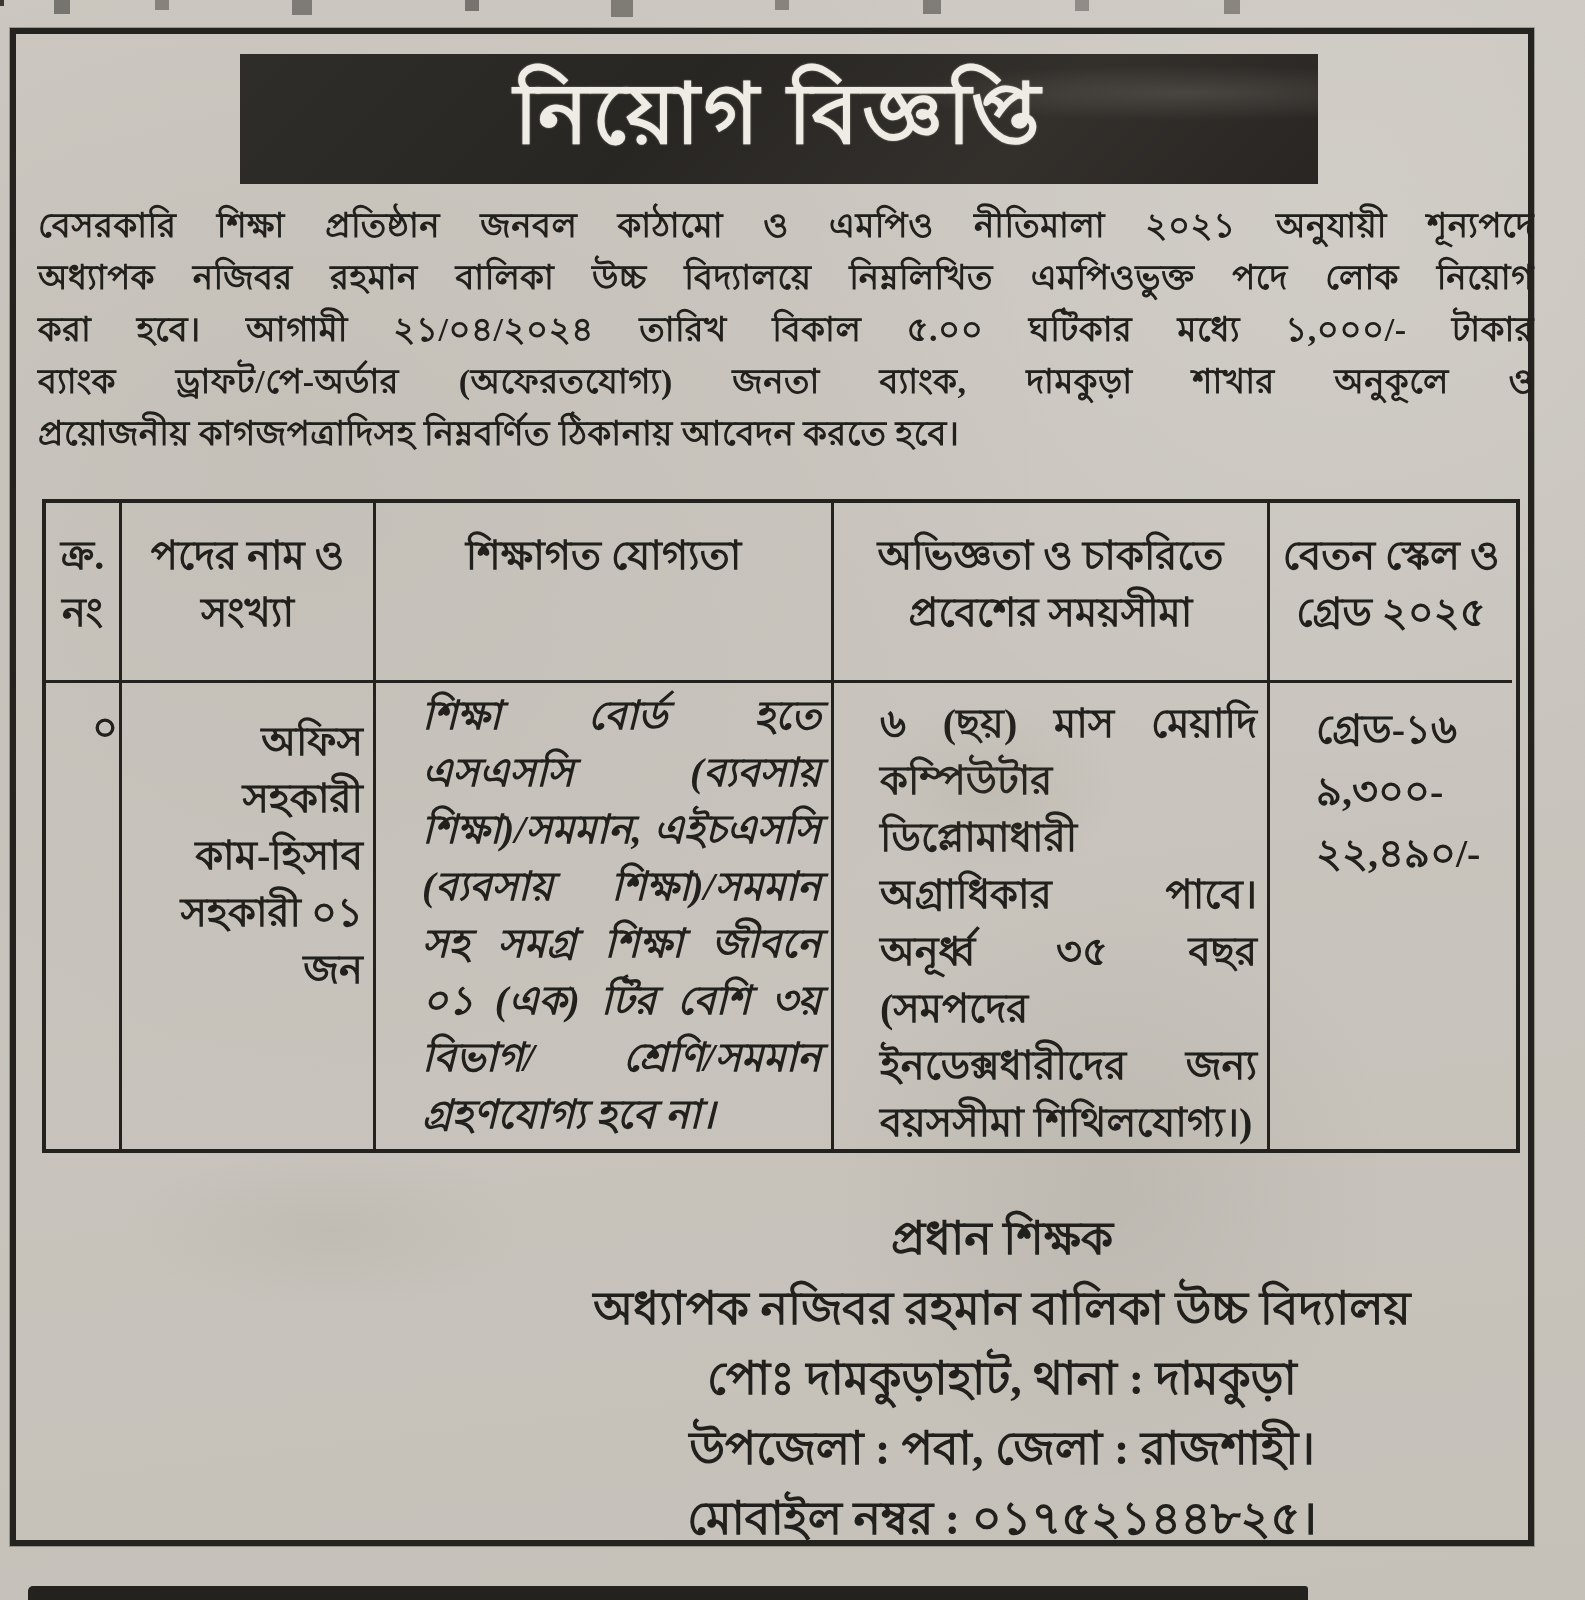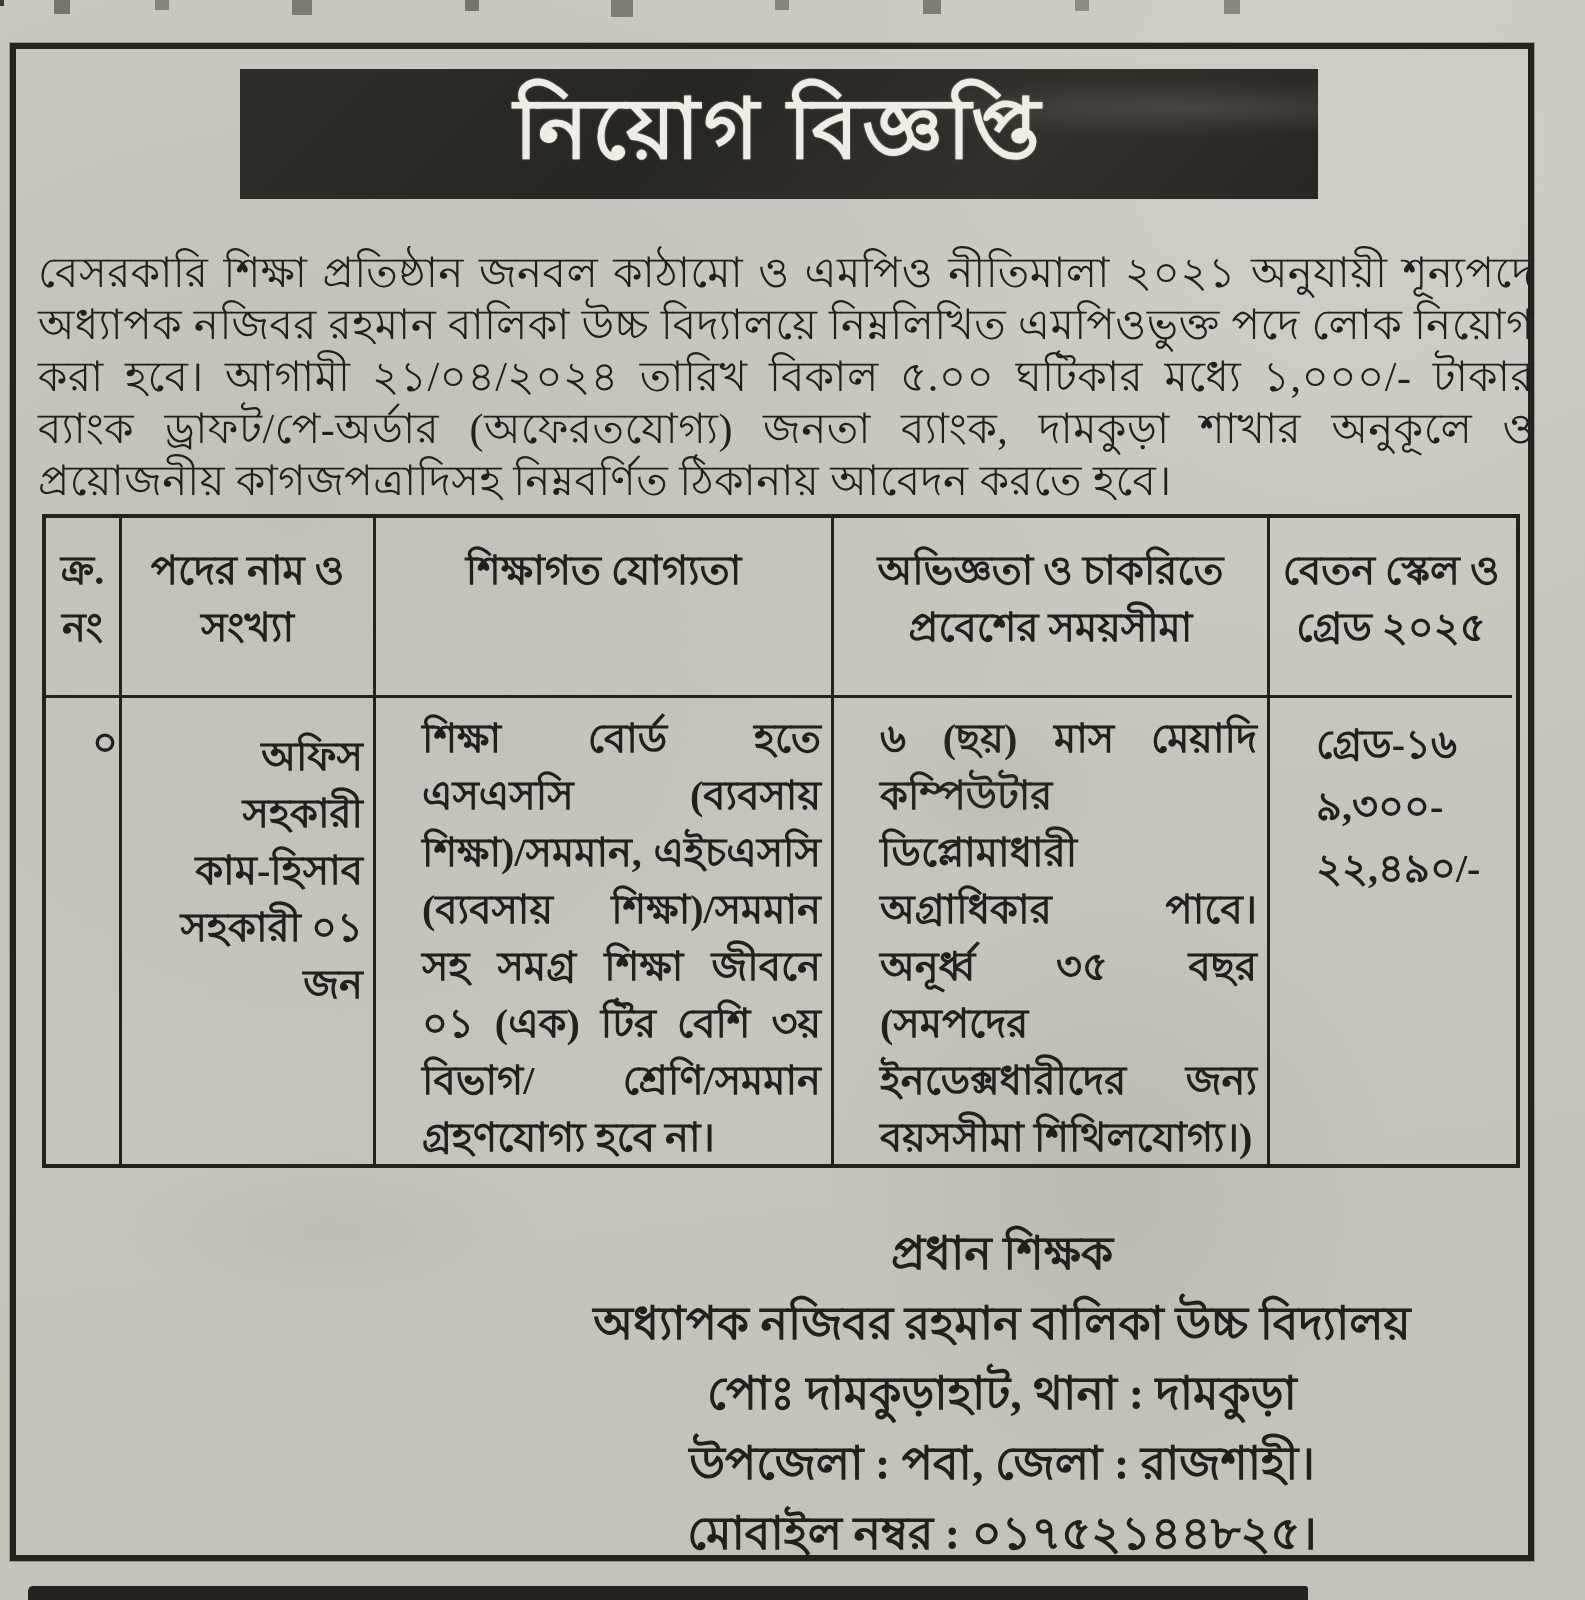--- a/index.html
+++ b/index.html
@@ -34,21 +34,21 @@
       620px 2px 0 9px rgba(50,48,44,0.5),
       780px -1px 0 5px rgba(50,48,44,0.45),
       930px 1px 0 7px rgba(50,48,44,0.5),
       1080px 0 0 5px rgba(50,48,44,0.4),
       1230px 2px 0 6px rgba(50,48,44,0.45);
   }
 
   .ad-frame {
     position: absolute;
     left: 10px;
-    top: 43px;
+    top: 28px;
     width: 1512px;
     height: 1506px;
     border: 6px solid #242320;
     box-shadow: 0 0 0 1px rgba(60,56,50,0.35);
   }
 
   .title-banner {
     position: absolute;
     left: 224px;
     top: 20px;
@@ -67,25 +67,24 @@
     font-weight: bold;
     letter-spacing: 4px;
     text-shadow: 0 0 2px rgba(240,238,230,0.5);
   }
 
   .intro {
     position: absolute;
     left: 22px;
     top: 166px;
     width: 1496px;
-    font-size: 42px;
-    font-weight: normal;
+    font-size: 34px;
+    font-weight: bold;
     line-height: 52px;
     letter-spacing: 0.5px;
-    margin-top: 32px;
   }
   .intro .intro-line {
     text-align: justify;
     text-align-last: justify;
     white-space: nowrap;
   }
   .intro .intro-line:last-child {
     text-align-last: left;
   }
 
@@ -111,21 +110,21 @@
     overflow: hidden;
   }
   .job-table .cell:nth-child(5n) { border-right: none; }
   .job-table .cell.last-row { border-bottom: none; margin-left: 36px; }
   .job-table .th {
     text-align: center;
     padding-top: 24px;
   }
   .job-table .td-serial { text-align: center; padding-top: 16px; }
   .job-table .td-post { text-align: right; padding-top: 30px; }
-  .job-table .td-qual { text-align: justify; padding-top: 12px; }
+  .job-table .td-qual { text-align: justify; padding-top: 4px; font-style: italic; }
   .job-table .td-exp { text-align: justify; padding-top: 12px; }
   .job-table .td-salary { text-align: left; padding-top: 16px; line-height: 62px; }
 
   .signature {
     position: absolute;
     left: 426px;
     top: 1170px;
     width: 1120px;
     text-align: center;
     font-size: 46px;

